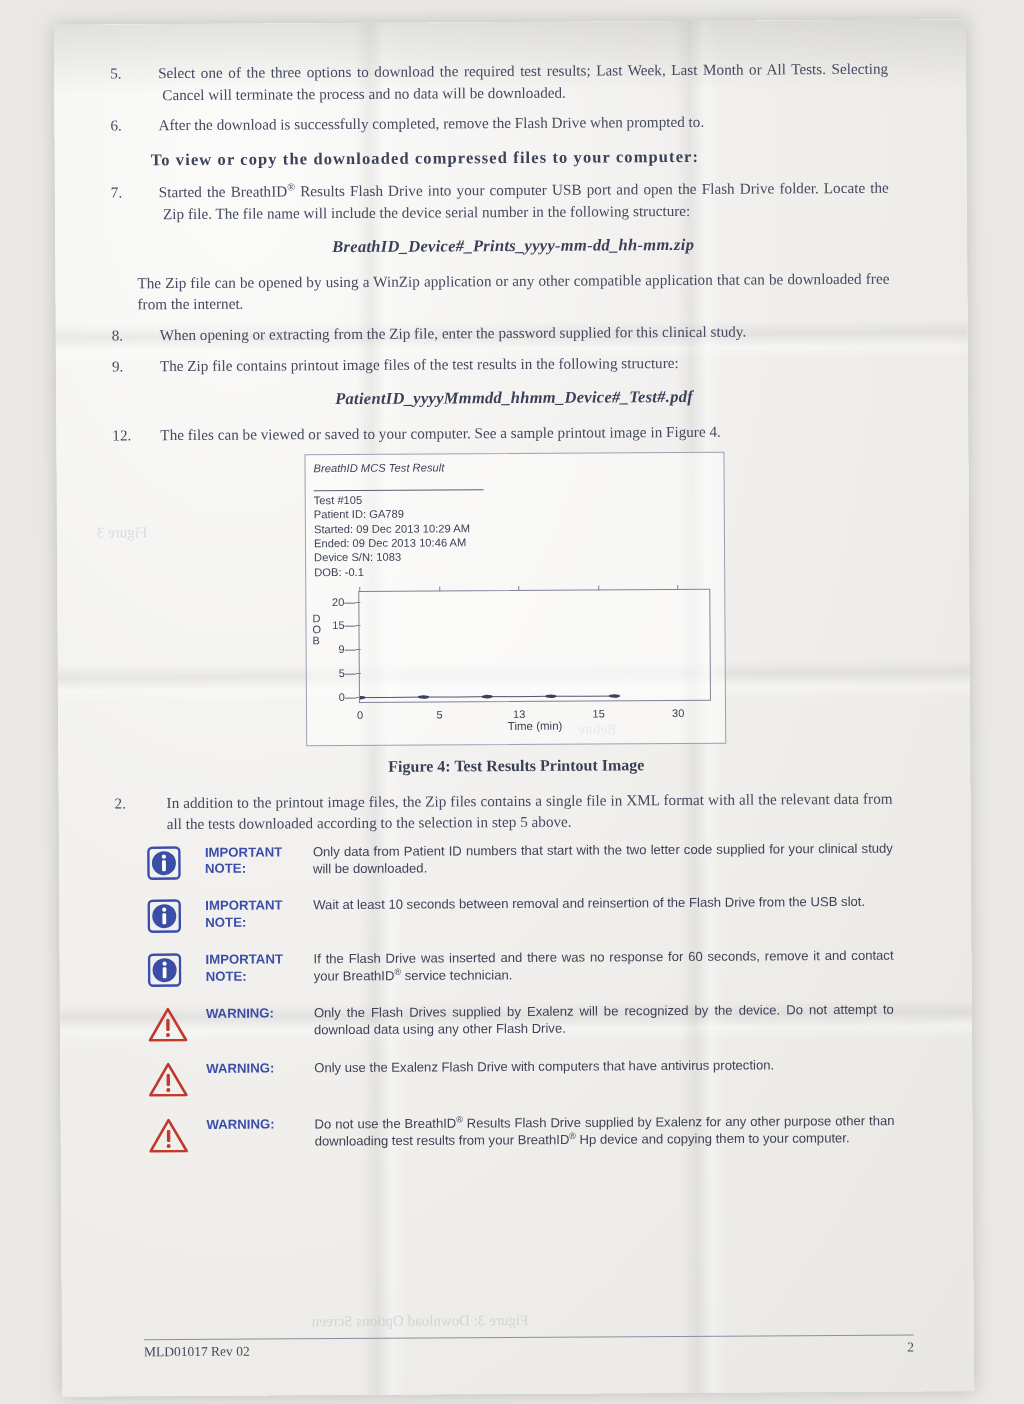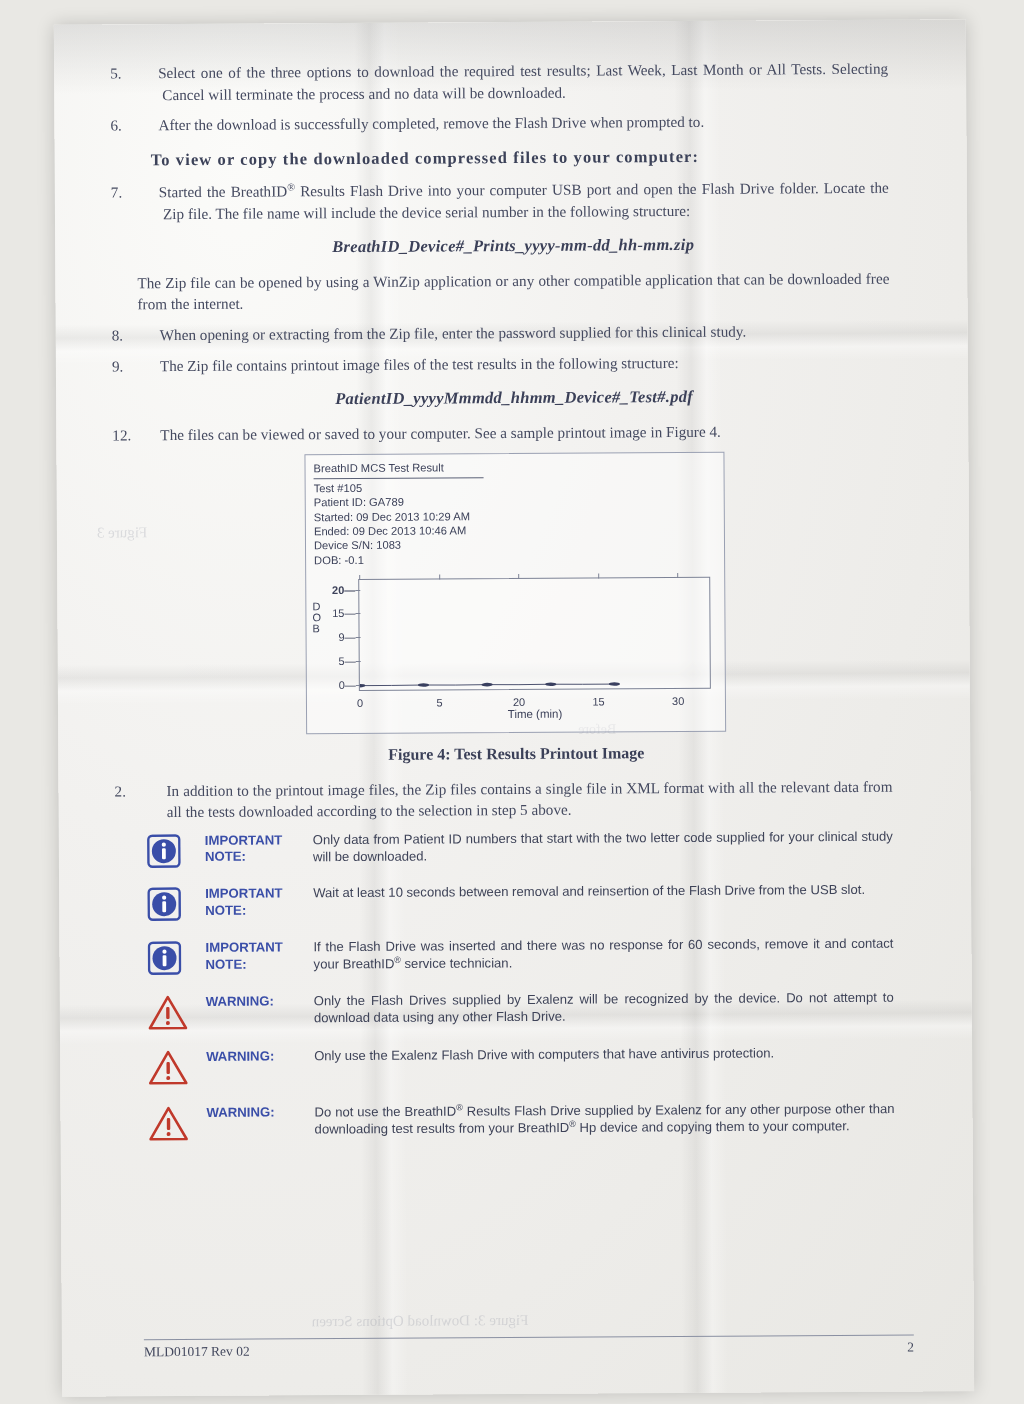--- a/index.html
+++ b/index.html
@@ -81,21 +81,21 @@
   }
   .fig-box {
     border:1px solid #9aa0b2;
     background:rgba(255,255,255,0.45);
     padding:6px 8px 8px 8px;
     font-family:"Liberation Sans", sans-serif;
     font-size:11.2px;
     color:#3d4considered;
   }
   .fig-box { color:#3d425a; }
-  .fig-head { border-bottom:1px solid #5a6076; padding-bottom:1px; margin-bottom:2px; width:170px;}
+  .fig-head { border-bottom:1px solid #5a6076; padding-bottom:13px; margin-bottom:2px; width:170px;font-style:italic;}
   .fig-line { line-height:1.28; }
   .chart-wrap { position:relative; margin-top:6px; height:152px; }
   .ylabel {
     position:absolute; left:-2px; top:28px;
     font-family:"Liberation Sans", sans-serif;
     font-size:11px; line-height:1.02; color:#3d425a;
   }
   .plot {
     position:absolute; left:44px; top:6px; right:6px; bottom:34px;
     border:1px solid #7d8396;
@@ -230,31 +230,31 @@
             <div>O</div>
             <div>B</div>
           </div>
 
           <div class="plot">
 
             <div class="ytick" id="yt0" style="top: calc(95.6522% - 7px);">0—</div>
             <div class="ytick" id="yt1" style="top: calc(73.913% - 7px);">5—</div>
             <div class="ytick" id="yt2" style="top: calc(52.1739% - 7px);">9—</div>
             <div class="ytick" id="yt3" style="top: calc(30.4348% - 7px);">15—</div>
-            <div class="ytick" id="yt4" style="top: calc(8.69565% - 7px); font-weight: bold;">20—</div>
+            <div class="ytick" id="yt4" style="top: calc(8.69565% - 7px);">20—</div>
 
             <div class="ytickmark" id="ym0" style="top: 95.6522%;"></div>
             <div class="ytickmark" id="ym1" style="top: 73.913%;"></div>
             <div class="ytickmark" id="ym2" style="top: 52.1739%;"></div>
             <div class="ytickmark" id="ym3" style="top: 30.4348%;"></div>
             <div class="ytickmark" id="ym4" style="top: 8.69565%;"></div>
 
             <div class="xtick" id="xt0" style="left: 0%;">0</div>
             <div class="xtick" id="xt1" style="left: 22.7273%;">5</div>
-            <div class="xtick" id="xt2" style="left: 45.4545%;">20</div>
+            <div class="xtick" id="xt2" style="left: 45.4545%;">13</div>
             <div class="xtick" id="xt3" style="left: 68.1818%;">15</div>
             <div class="xtick" id="xt4" style="left: 90.9091%;">30</div>
 
             <div class="xtickmark" id="xm0" style="left: 0%;"></div>
             <div class="xtickmark" id="xm1" style="left: 22.7273%;"></div>
             <div class="xtickmark" id="xm2" style="left: 45.4545%;"></div>
             <div class="xtickmark" id="xm3" style="left: 68.1818%;"></div>
             <div class="xtickmark" id="xm4" style="left: 90.9091%;"></div>
 
             <svg id="chart-svg" width="100%" height="100%" viewBox="0 0 100 100" preserveAspectRatio="none" style="position:absolute;left:0;top:0;">

